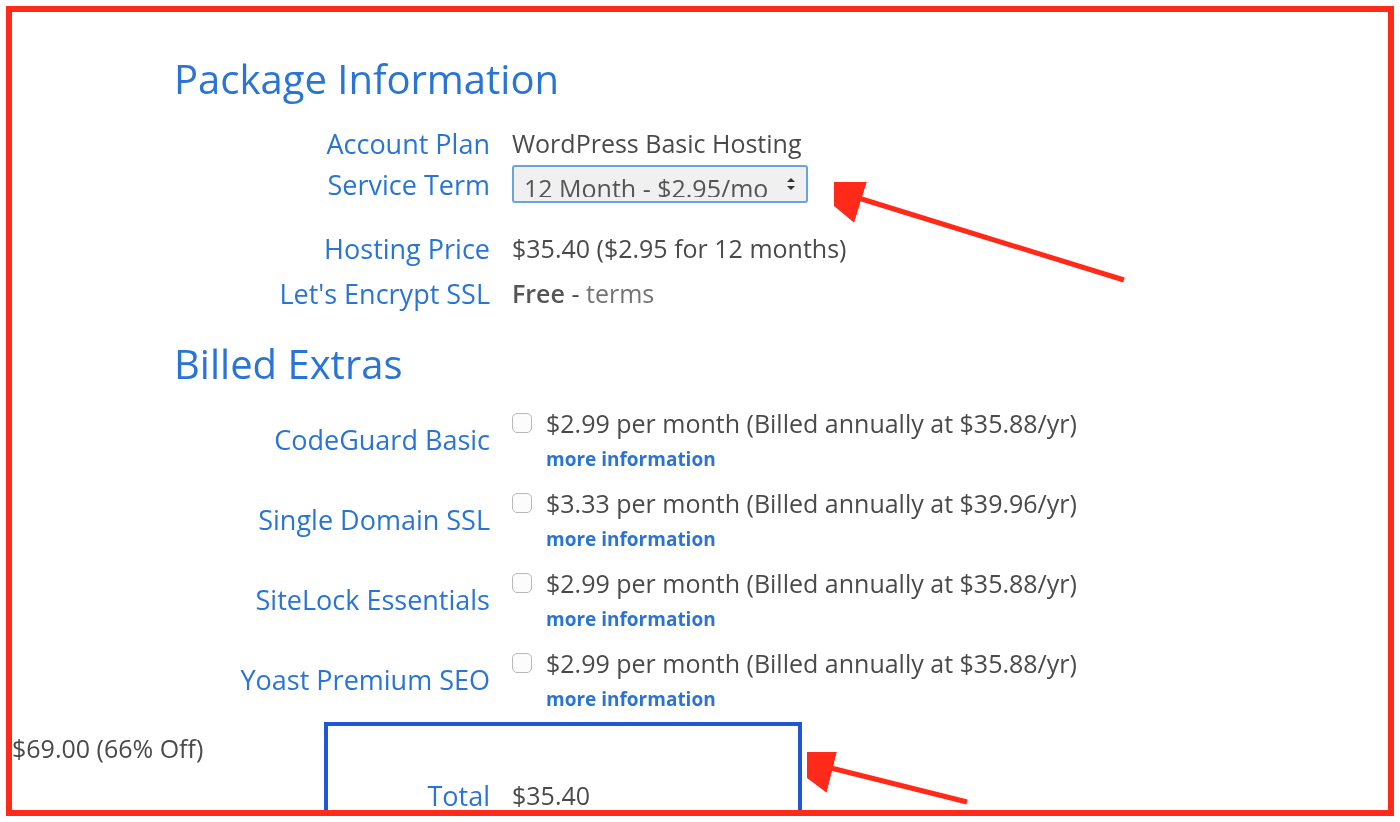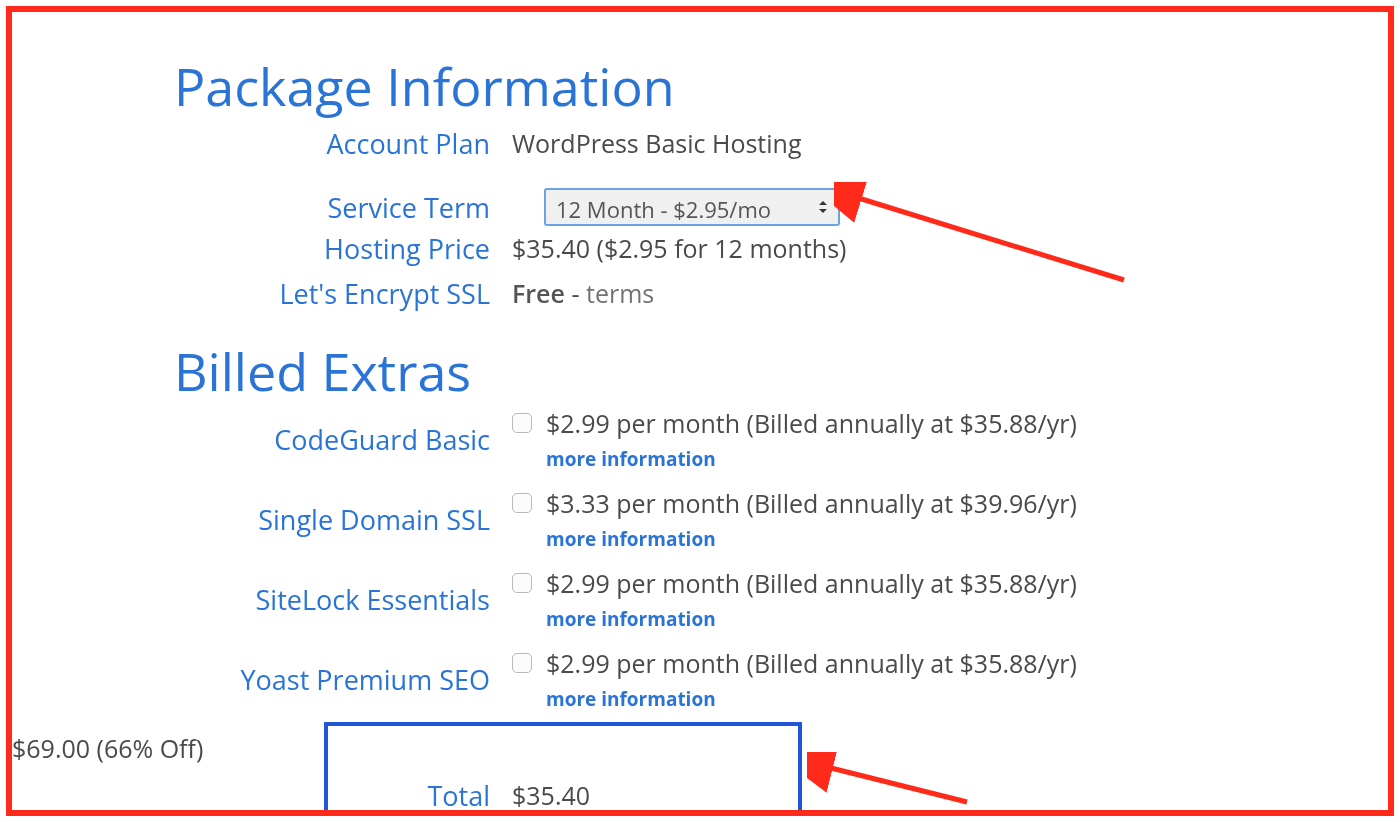--- a/index.html
+++ b/index.html
@@ -21,21 +21,21 @@
     overflow: hidden;
   }
   .content {
     position: relative;
     width: 100%;
     height: 100%;
   }
   h2.section-title {
     color: #2974d6;
     font-weight: 400;
-    font-size: 52px;
+    font-size: 40px;
     line-height: 1.1;
   }
   .pkg-info-title { position: absolute; left: 162px; top: 45px; }
   .pkg-extras-title { position: absolute; left: 162px; top: 330px; }
 
   .row {
     position: absolute;
     left: 0;
     width: 100%;
     display: flex;
@@ -83,21 +83,21 @@
   }
   .select-wrap select {
     appearance: none;
     -webkit-appearance: none;
     background: transparent;
     border: none;
     outline: none;
     width: 100%;
     height: 100%;
     padding: 4px 32px 4px 10px;
-    font-size: 22px;
+    font-size: 25px;
     color: #555;
     font-family: inherit;
   }
   .select-wrap .arrows {
     position: absolute;
     right: 10px;
     top: 50%;
     transform: translateY(-50%);
     pointer-events: none;
     color:#333;
@@ -139,21 +139,21 @@
 <div class="outer-frame">
   <div class="content">
 
     <h2 class="section-title pkg-info-title">Package Information</h2>
 
     <div class="row" style="top:113px;">
       <div class="label-col">Account Plan</div>
       <div class="value-col">WordPress Basic Hosting</div>
     </div>
 
-    <div class="row" style="top:176px;gap:32px;">
+    <div class="row" style="top:153px;">
       <div class="label-col">Service Term</div>
       <div class="value-col">
         <div class="select-wrap">
           <select>
             <option>12 Month - $2.95/mo</option>
           </select>
           <span class="arrows">
             <svg width="10" height="14" viewBox="0 0 10 14">
               <path d="M1 5 L5 1 L9 5 Z" fill="#333"></path>
               <path d="M1 9 L5 13 L9 9 Z" fill="#333"></path>

